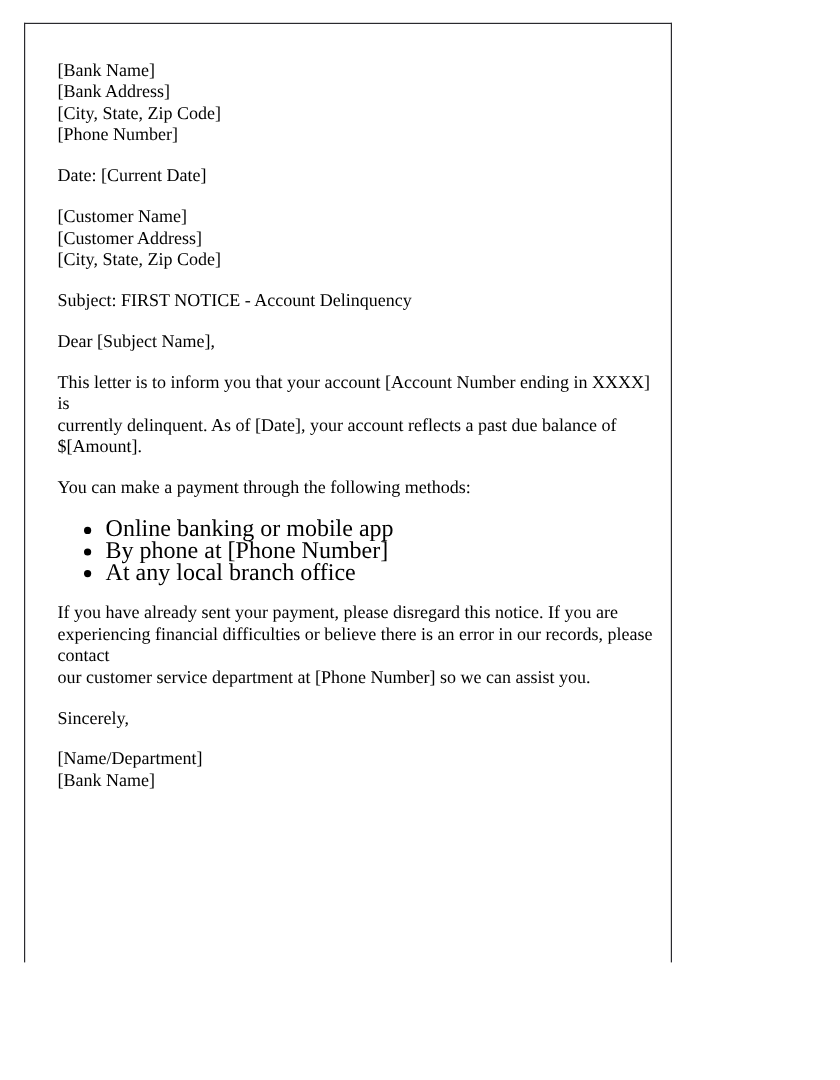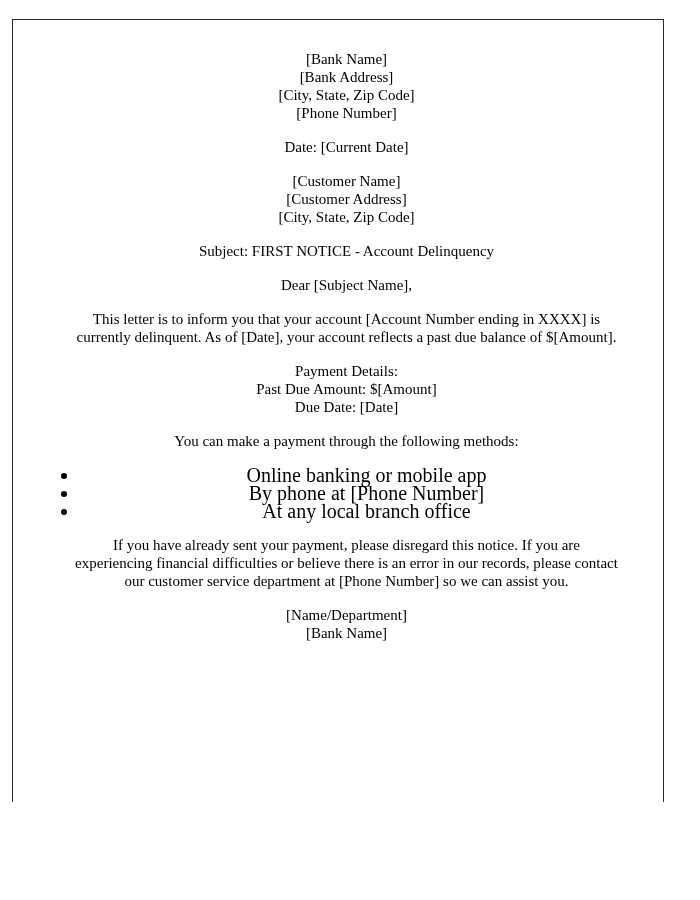--- a/index.html
+++ b/index.html
@@ -15,30 +15,29 @@
   }
   body {
     width: 700px;
     height: 900px;
     position: relative;
     font-family: "Liberation Serif", "DejaVu Serif", serif;
     color: var(--text-color);
   }
   .letter-page {
     position: absolute;
-    left: 12px;
+    left: 20px;
     top: 19px;
-    width: 652px;
+    width: 540px;
     height: 783px;
     border: 1px solid var(--border-color);
     border-bottom: none;
     background: var(--page-bg);
     padding: 30px 10px 0 27px;
     overflow: hidden;
-    text-align: center;
   }
   .para {
     margin: 16px 0;
     font-size: 15px;
     line-height: 18px;
     white-space: pre-line;
   }
   .para:first-child { margin-top: 0; }
   .bold { font-weight: normal; }
   ul.methods-list {
@@ -67,34 +66,32 @@
 [City, State, Zip Code]</p>
 
   <p class="para bold">Subject: FIRST NOTICE - Account Delinquency</p>
 
   <p class="para">Dear [Subject Name],</p>
 
   <p class="para">This letter is to inform you that your account [Account Number ending in XXXX] is
 currently delinquent. As of [Date], your account reflects a past due balance of $[Amount].</p>
 
 
-  <p class="para"><strong class="bold">Payment Details:</strong>
-<span>Past Due Amount: $[Amount]
-Due Date: [Date]</span></p>
 
   <p class="para">You can make a payment through the following methods:</p>
 
   <ul class="methods-list">
     <li>Online banking or mobile app</li>
     <li>By phone at [Phone Number]</li>
     <li>At any local branch office</li>
   </ul>
 
   <p class="para">If you have already sent your payment, please disregard this notice. If you are
 experiencing financial difficulties or believe there is an error in our records, please contact
 our customer service department at [Phone Number] so we can assist you.</p>
 
 
+  <p class="para">Sincerely,</p>
 
   <p class="para">[Name/Department]
 [Bank Name]</p>
 
 </div>
 
 </body></html>

